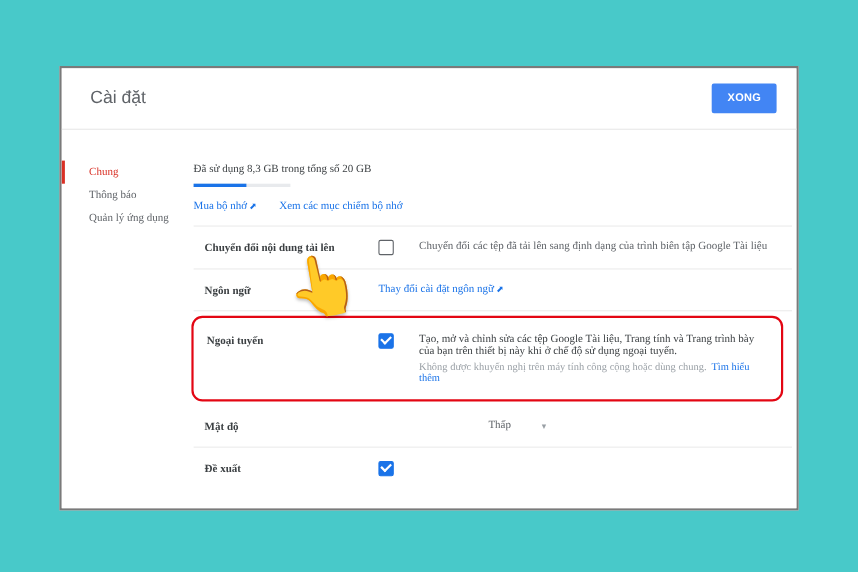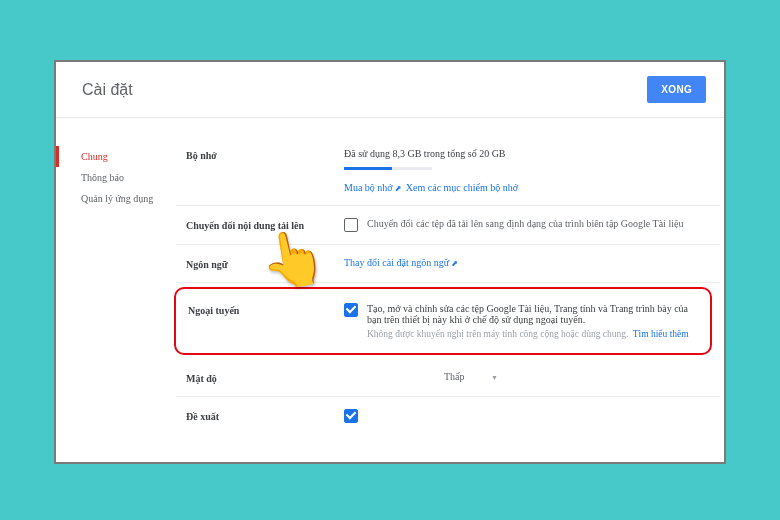--- a/index.html
+++ b/index.html
@@ -87,23 +87,23 @@
     background: #e8eaed;
     position: relative;
     margin-bottom: 12px;
   }
   .storage-bar-fill {
     position: absolute; left: 0; top: 0; bottom: 0;
     width: 55%;
     background: #1a73e8;
   }
   .link { color: #1a73e8; cursor: pointer; }
-  .link2 { color: #1a73e8; cursor: pointer; margin-left: 2px; }
+  .link2 { color: #1a73e8; cursor: pointer; margin-left: 18px; }
   .ext-icon { font-size: 8px; margin-left: 2px; }
-  .checkbox-row { display: flex; gap: 9px; }
+  .checkbox-row { display: flex; gap: 23px; }
   .cb-wrap {
     width: 14px; height: 14px;
     flex-shrink: 0;
     position: relative;
   }
   .cb {
     width: 14px; height: 14px;
     border: 1.5px solid #5f6368;
     border-radius: 2px;
     display: flex; align-items: center; justify-content: center;
@@ -168,21 +168,20 @@
           <span>Thông báo</span>
         </div>
         <div class="sidebar-item">
           <span>Quản lý ứng dụng</span>
         </div>
       </div>
 
       <div class="content">
 
         <div class="row">
-          <div class="row-label">Bộ nhớ</div>
           <div class="row-body">
             <div class="storage-text">Đã sử dụng 8,3 GB trong tổng số 20 GB</div>
             <div class="storage-bar">
               <div class="storage-bar-fill"></div>
             </div>
             <span class="link">
               <span>Mua bộ nhớ</span><span class="ext-icon">⬈</span>
             </span>
             <span class="link2">Xem các mục chiếm bộ nhớ</span>
           </div>

